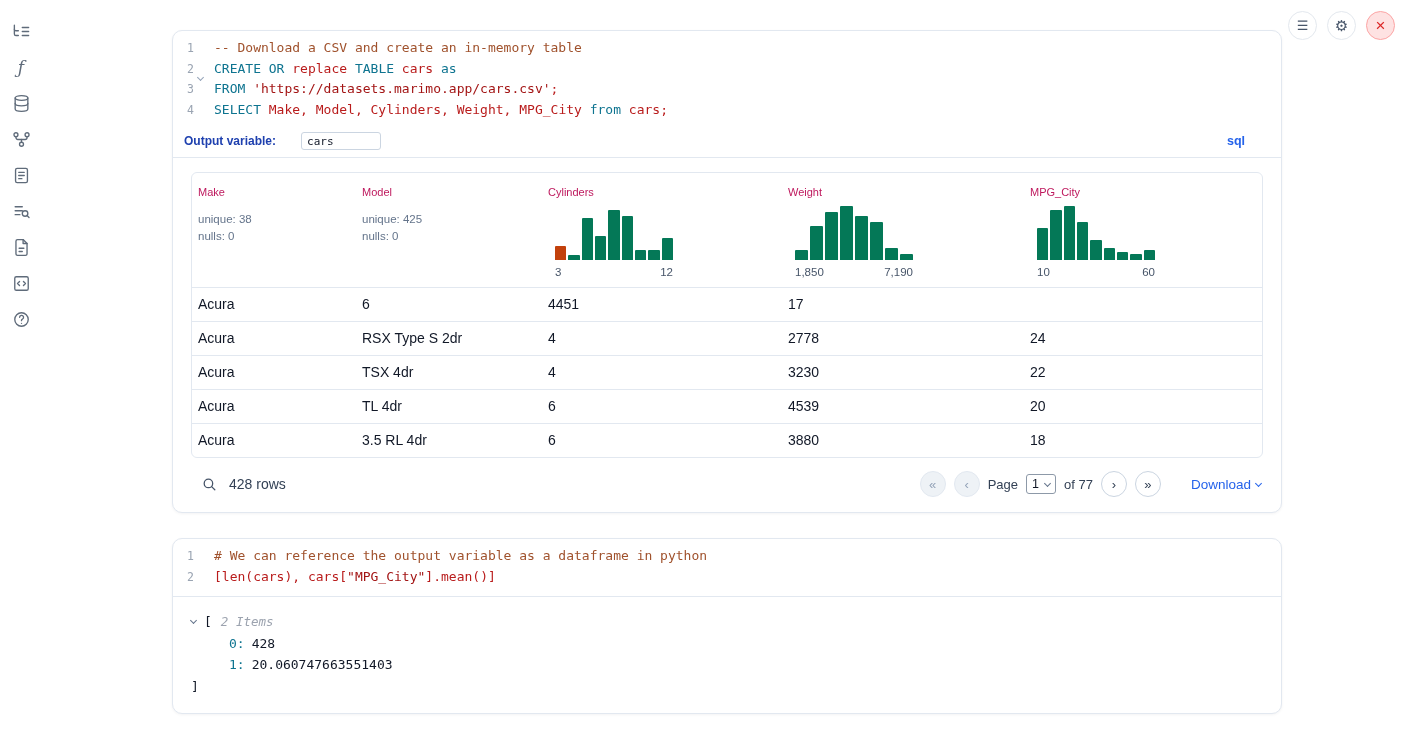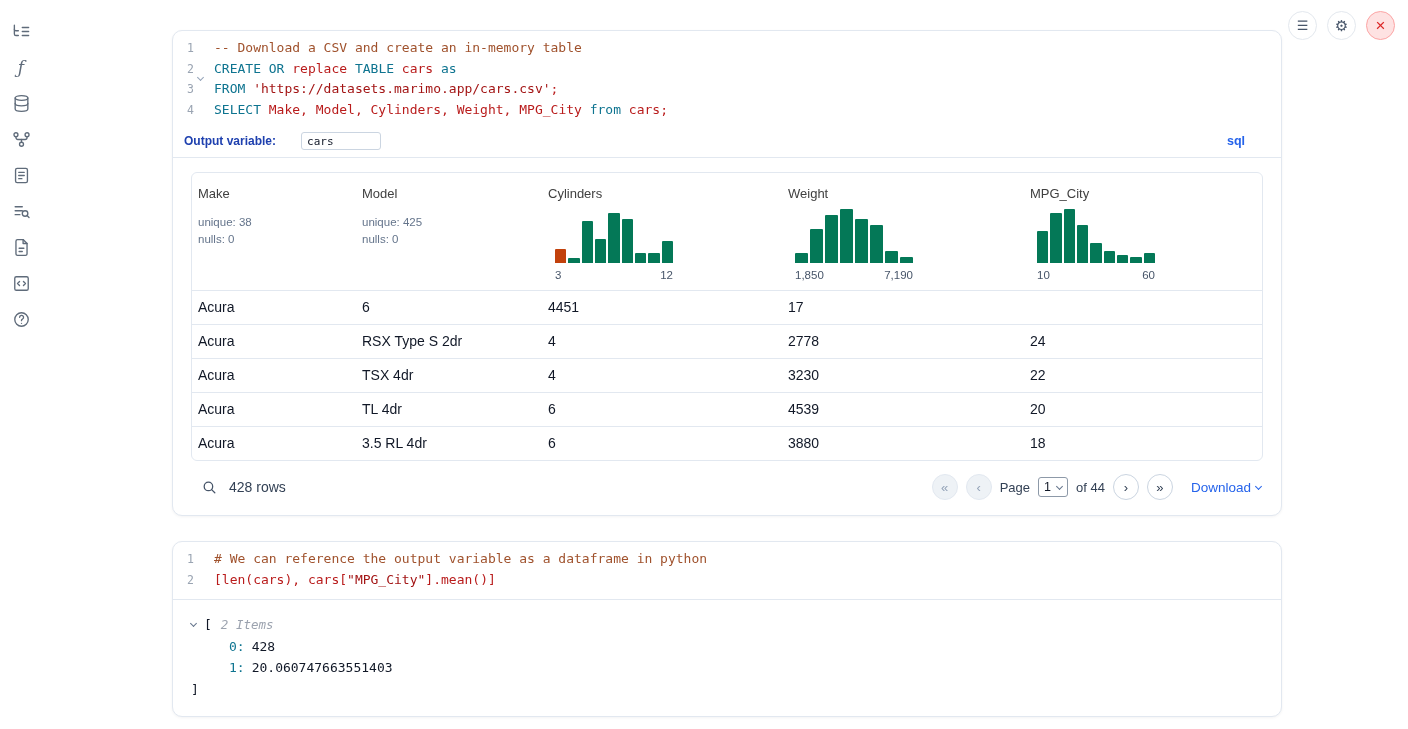--- a/index.html
+++ b/index.html
@@ -37,40 +37,40 @@
   .outvar-row{display:flex;align-items:center;gap:25px;padding:3px 36px 7px 11px;border-bottom:1px solid #e2e8f0}
   .outvar-label{font-size:12px;font-weight:700;color:var(--outvar-label,#1e40af)}
   .outvar-input{width:80px;height:18px;border:1px solid #cbd5e1;border-radius:3px;font-family:"DejaVu Sans Mono",monospace;font-size:11px;padding:0 5px;color:#111827}
   .lang-badge{margin-left:auto;color:var(--accent,#2563eb);font-size:12.5px;font-weight:600}
 
   
   .table-area{padding:14px 18px 0}
   .data-table{border:1px solid #e2e8f0;border-radius:6px;overflow:hidden}
   .thead,.trow{display:grid;grid-template-columns:164px 186px 240px 242px 1fr}
   .th{padding:13px 0 9px 6px}
-  .th-name{font-size:13px;color:#404040}
+  .th-name{font-size:11px;color:#be185d}
   .th-stats{margin-top:13px;font-size:11.5px;color:#64748b;line-height:16.5px}
   .hist{display:flex;align-items:flex-end;gap:2px;height:54px;width:118px;margin:8px 0 0 7px}
   .bar{flex:1;background:var(--hist-green,#047857);border-radius:1px 1px 0 0}
   .bar-hl{background:var(--hist-orange,#c2410c)}
   .hist-range{display:flex;justify-content:space-between;width:118px;margin:6px 0 0 7px;font-size:11.5px;color:#475569}
   .trow{border-top:1px solid #e2e8f0}
   .tcell{padding:8px 0 8px 6px;font-size:14px;color:#111827;line-height:17px}
 
   
   .table-footer{display:flex;align-items:center;gap:11px;padding:13px 2px 15px 10px}
   .search-icon{color:#475569;display:flex}
   .search-icon svg{width:17px;height:17px}
   .row-count{font-size:14px;color:#334155}
   .pager{margin-left:auto;display:flex;align-items:center;gap:8px}
   .pg-btn{width:26px;height:26px;border-radius:50%;border:1px solid #cbd5e1;background:#fff;color:#334155;font-size:13px;display:flex;align-items:center;justify-content:center;padding:0}
   .pg-disabled{background:#eef2f6;border-color:#e2e8f0;color:#94a3b8}
   .pg-label{font-size:13px;color:#334155}
   .page-select{display:flex;align-items:center;gap:6px;border:1px solid #8d99a8;border-radius:3px;height:20px;padding:0 5px;font-size:12.5px;color:#111827;background:#fff;cursor:pointer}
-  .download{display:flex;align-items:center;gap:5px;color:var(--accent,#2563eb);font-size:13.5px;margin-left:10px;cursor:pointer}
+  .download{display:flex;align-items:center;gap:5px;color:var(--accent,#2563eb);font-size:13.5px;margin-left:22px;cursor:pointer}
   .chev{display:inline-block;width:5px;height:5px;border-left:1.4px solid #64748b;border-bottom:1.4px solid #64748b;transform:rotate(-45deg);margin-top:-2px}
   .chev-blue{border-color:var(--accent,#2563eb)}
 
   
   .tree-output{border-top:1px solid #e2e8f0;padding:14px 0 16px 18px;font-family:"DejaVu Sans Mono",monospace;font-size:13px;line-height:21.5px;color:#111827}
   .tree-row{display:flex;align-items:center}
   .tree-caret{display:inline-flex;width:13px;cursor:pointer}
   .tree-entry{padding-left:38px}
   .tree-items{margin-left:9px;color:#9ca3af;font-style:italic;font-size:12.5px}
   .tree-key{color:var(--keyword,#0e7490);margin-right:7px}
@@ -308,21 +308,21 @@
           <span class="row-count">428 rows</span>
 
           <div class="pager">
             <button class="pg-btn pg-disabled">«</button>
             <button class="pg-btn pg-disabled">‹</button>
             <span class="pg-label">Page</span>
             <div class="page-select">
               <span>1</span>
               <span class="chev"></span>
             </div>
-            <span class="pg-label">of 44</span>
+            <span class="pg-label">of 77</span>
             <button class="pg-btn">›</button>
             <button class="pg-btn">»</button>
             <div class="download">
               <span>Download</span>
               <span class="chev chev-blue"></span>
             </div>
           </div>
         </div>
       </div>
     </section>

